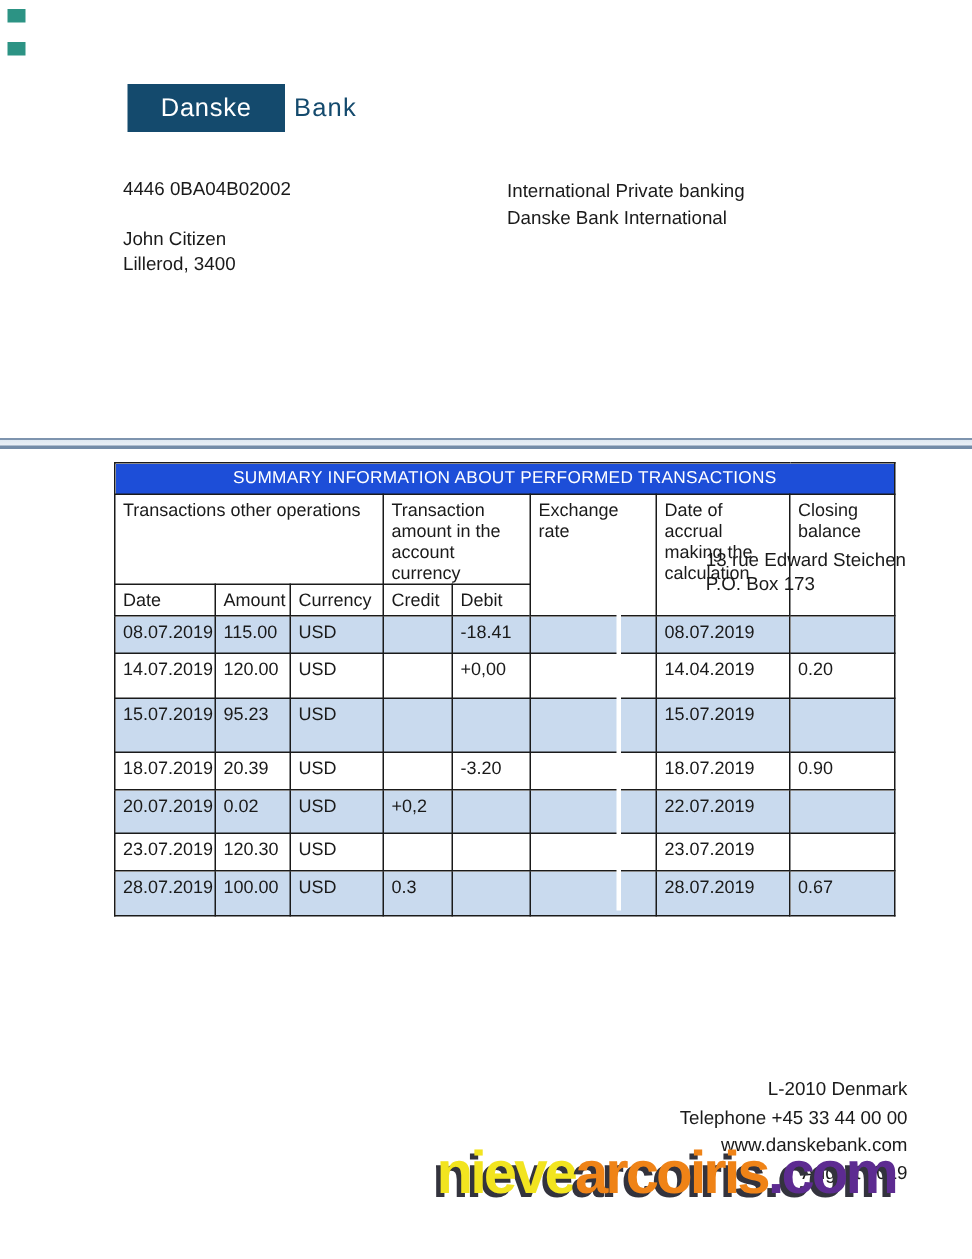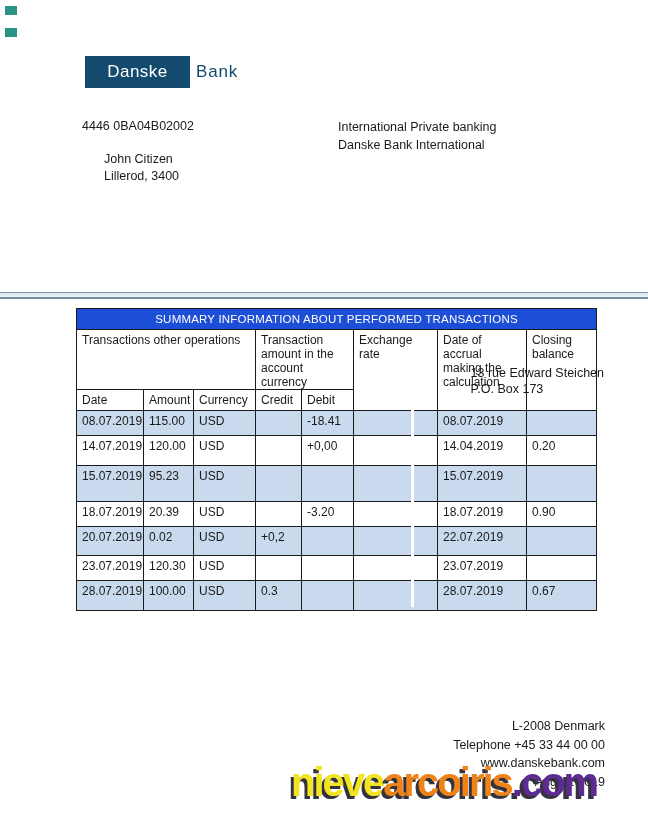--- a/index.html
+++ b/index.html
@@ -29,21 +29,21 @@
     line-height: 32px; text-align: center;
   }
   .logo-suffix {
     position: absolute; left: 196px; top: 56px;
     height: 32px; line-height: 32px;
     color: #144a6d; font-size: 17px; letter-spacing: 0.8px;
   }
 
   .acct-num { position: absolute; left: 82px; top: 119px; font-size: 12.5px; }
   .bank-block { position: absolute; left: 338px; top: 119px; font-size: 12.5px; line-height: 17.5px; }
-  .cust-block { position: absolute; left: 82px; top: 151px; font-size: 12.5px; line-height: 17px; margin-left: 22px; }
+  .cust-block { position: absolute; left: 82px; top: 151px; font-size: 12.5px; line-height: 17px; }
 
   .divider {
     position: absolute; left: 0; top: 292px; width: 648px; height: 8px;
     background: linear-gradient(#7e94ae 0, #7e94ae 1.5px, #dfe8f1 1.5px, #e9eff6 4.5px, #748ca8 5.5px, #748ca8 7px, #ffffff 7px);
   }
 
   
   table.tx {
     position: absolute; left: 76px; top: 308px;
     width: 520px; border-collapse: collapse; table-layout: fixed;
@@ -233,21 +233,21 @@
   </table>
 
   <div class="artifact-line"></div>
 
   <div class="branch-addr">
     <div>13 rue Edward Steichen</div>
     <div>P.O. Box 173</div>
   </div>
 
   <div class="footer">
-    <div>L-2008 Denmark</div>
+    <div>L-2010 Denmark</div>
     <div>Telephone +45 33 44 00 00</div>
     <div>www.danskebank.com</div>
     <div>August 2019</div>
   </div>
 
   <div class="watermark">
     <span class="wm-1">nieve</span><span class="wm-2">arcoiris</span><span class="wm-3">.com</span>
   </div>
 
 </div>

